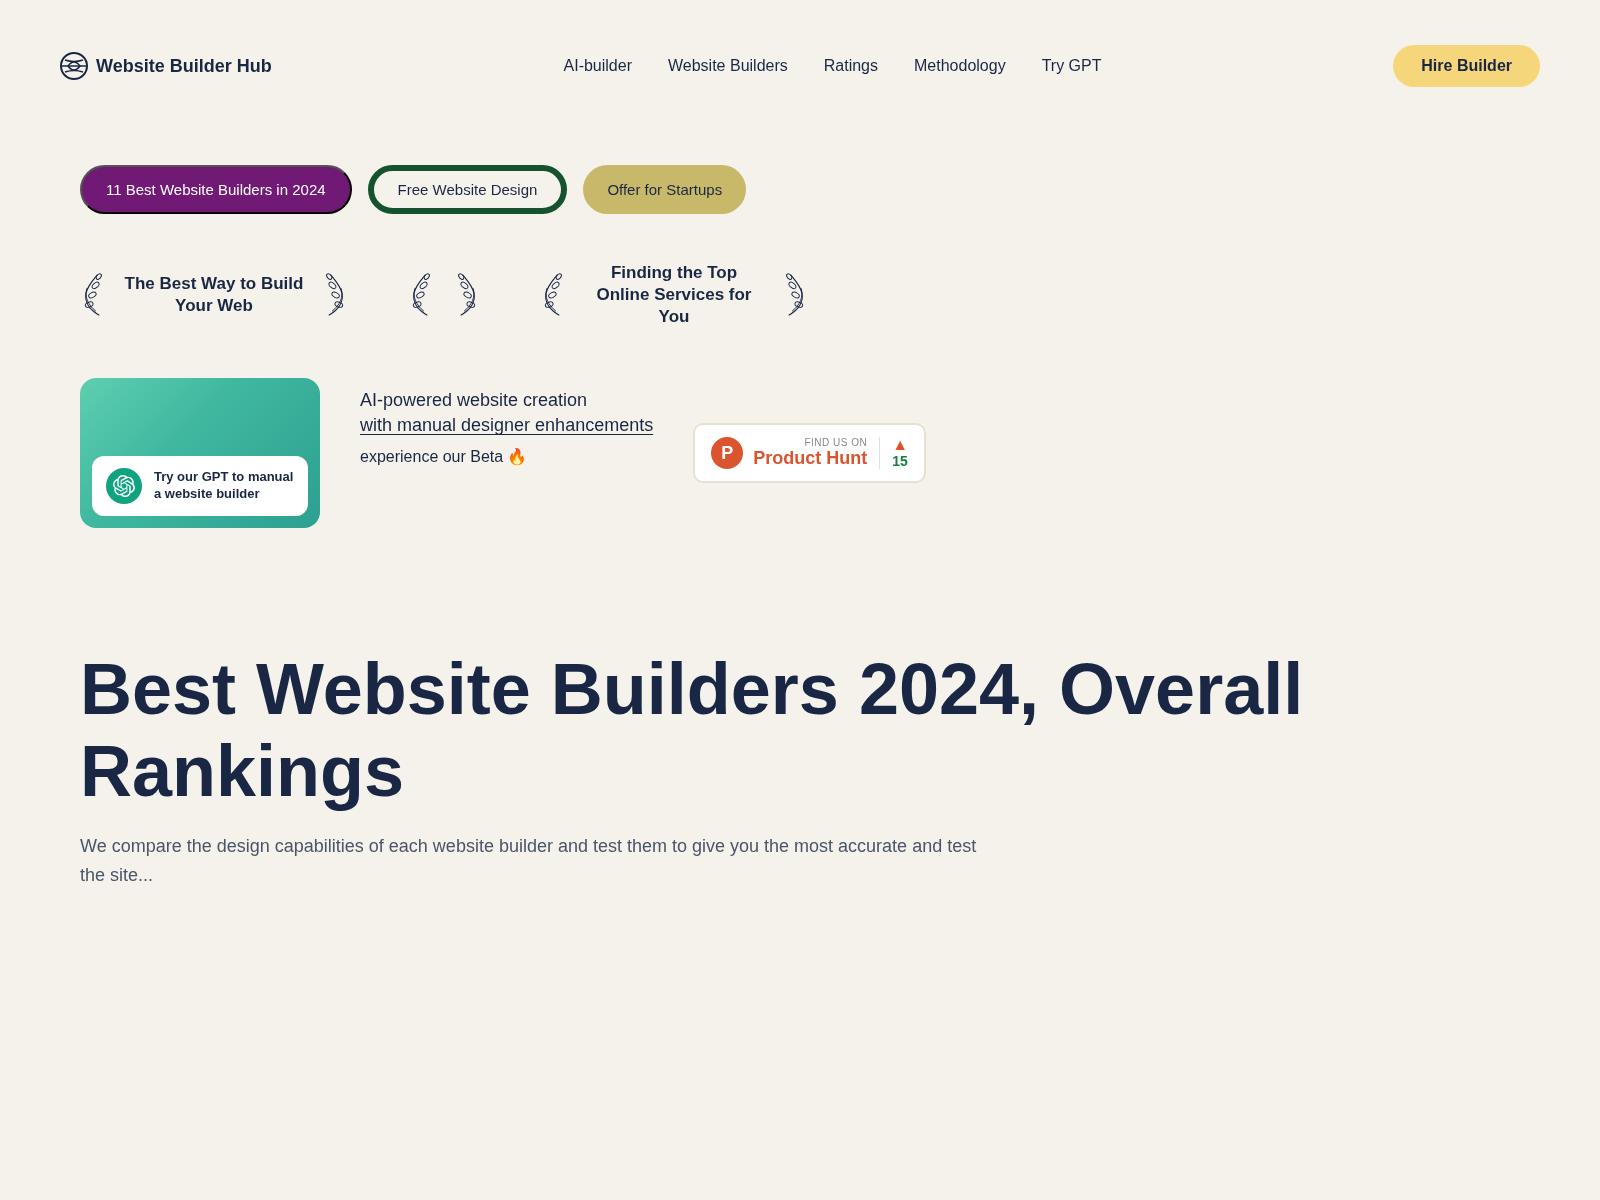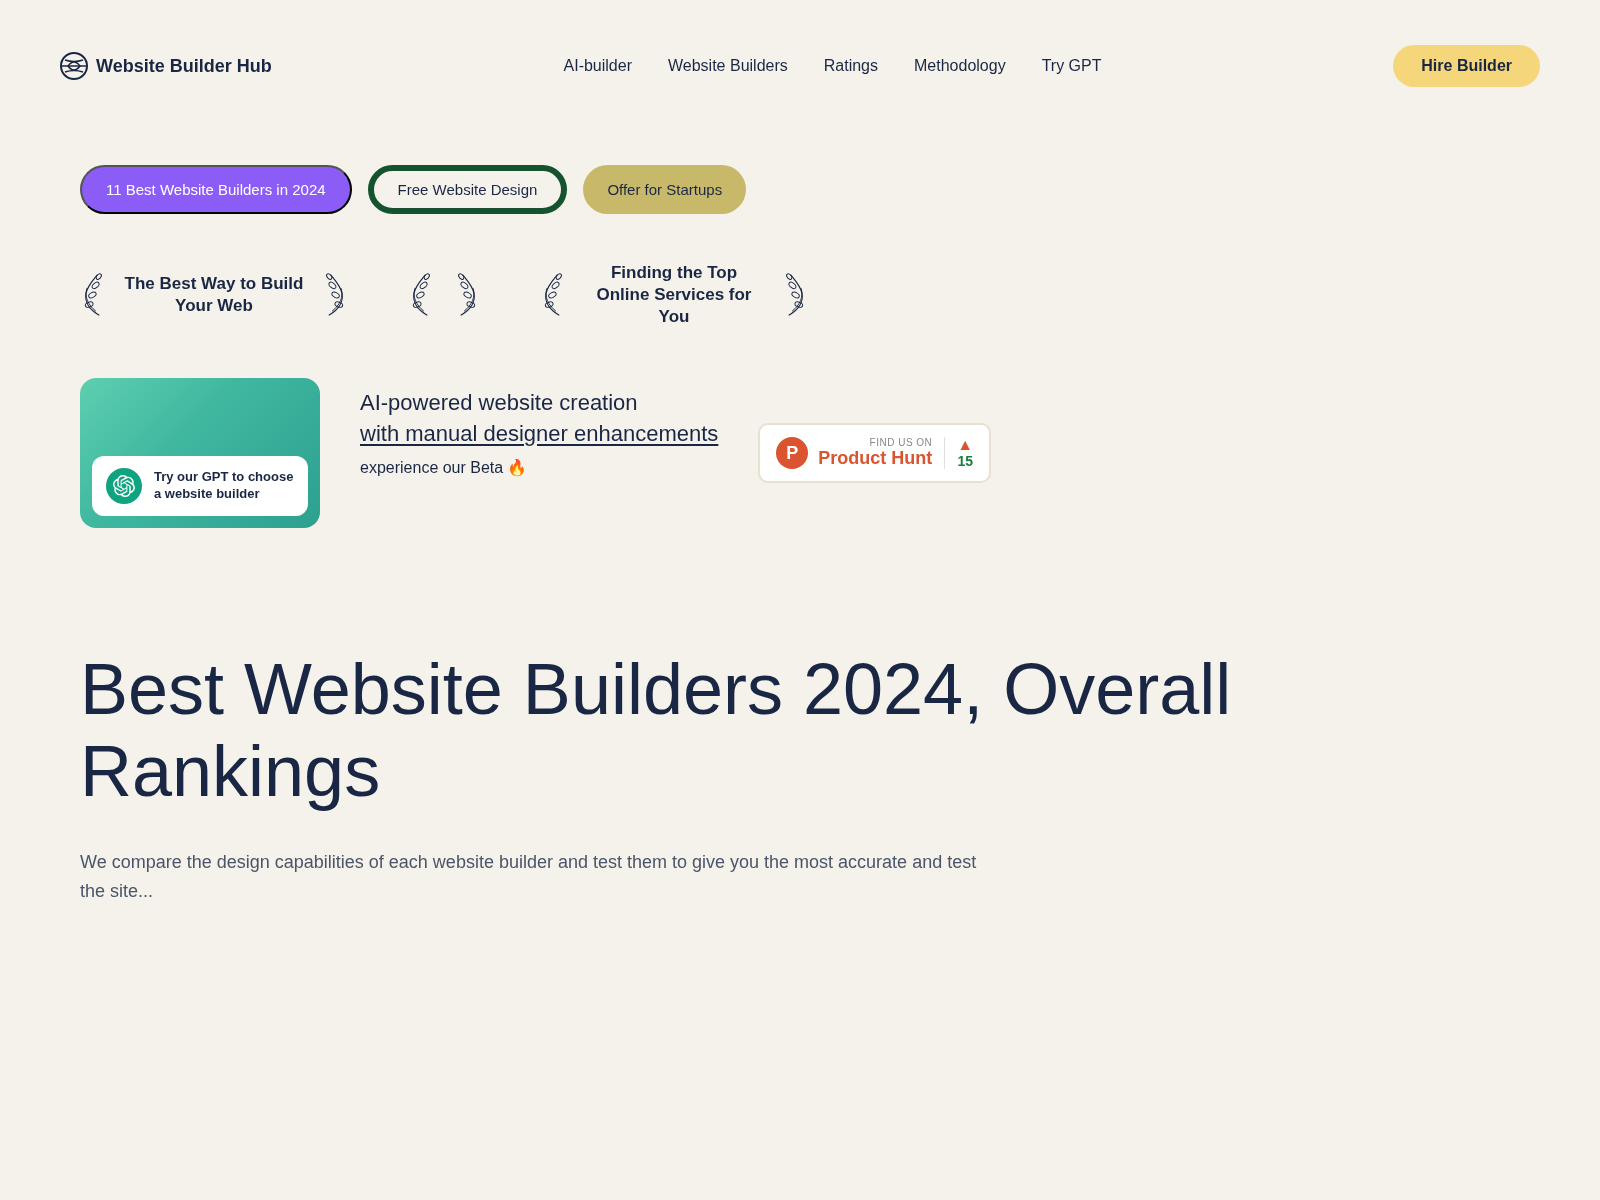--- a/index.html
+++ b/index.html
@@ -71,21 +71,21 @@
     }
     .tag {
       border-radius: 30px;
       padding: 10px 24px;
       font-size: 15px;
       font-family: sans-serif;
       font-weight: 500;
       cursor: pointer;
     }
     .tag-dark {
-      background: #8b5cf6;
+      background: #701a75;
       color: #fff;
     }
     .tag-light {
       background: transparent;
       border: 6px solid #14532d;
       color: #1a2744;
     }
     .tag-olive {
       background: #c8b96a;
       color: #1a2744;
@@ -185,21 +185,21 @@
 
     
     .ai-text-block {
       display: flex;
       flex-direction: column;
       gap: 8px;
       justify-content: center;
       padding-top: 10px;
     }
     .ai-text-main {
-      font-size: 22px;
+      font-size: 18px;
       font-family: sans-serif;
       color: #1a2744;
       line-height: 1.4;
     }
     .ai-text-main a {
       color: #1a2744;
       text-decoration: underline;
       text-underline-offset: 3px;
     }
     .ai-text-beta {
@@ -276,24 +276,24 @@
       font-family: sans-serif;
       color: #15803d;
     }
 
     
     .bottom-section {
       padding: 80px 80px 40px;
     }
     .bottom-heading {
       font-size: 72px;
-      font-weight: 400;
-      color: #1a2744;
-      font-family: sans-serif;
-      margin-bottom: 36px;
+      font-weight: 700;
+      color: #1a2744;
+      font-family: sans-serif;
+      margin-bottom: 20px;
     }
     .bottom-subtext {
       font-size: 18px;
       font-family: sans-serif;
       color: #4a5568;
       max-width: 900px;
       line-height: 1.6;
     }
   </style>
 </head>
@@ -394,21 +394,21 @@
 
   <div class="cards-row">
 
     <div class="gpt-card">
       <div class="gpt-card-inner">
         <div class="gpt-icon">
           <svg viewBox="0 0 24 24" xmlns="http://www.w3.org/2000/svg">
             <path d="M22.2819 9.8211a5.9847 5.9847 0 0 0-.5157-4.9108 6.0462 6.0462 0 0 0-6.5098-2.9A6.0651 6.0651 0 0 0 4.9807 4.1818a5.9847 5.9847 0 0 0-3.9977 2.9 6.0462 6.0462 0 0 0 .7427 7.0966 5.98 5.98 0 0 0 .511 4.9107 6.051 6.051 0 0 0 6.5146 2.9001A5.9847 5.9847 0 0 0 13.2599 24a6.0557 6.0557 0 0 0 5.7718-4.2058 5.9894 5.9894 0 0 0 3.9977-2.9001 6.0557 6.0557 0 0 0-.7475-7.0729zm-9.022 12.6081a4.4755 4.4755 0 0 1-2.8764-1.0408l.1419-.0804 4.7783-2.7582a.7948.7948 0 0 0 .3927-.6813v-6.7369l2.02 1.1686a.071.071 0 0 1 .038.052v5.5826a4.504 4.504 0 0 1-4.4945 4.4944zm-9.6607-4.1254a4.4708 4.4708 0 0 1-.5346-3.0137l.142.0852 4.783 2.7582a.7712.7712 0 0 0 .7806 0l5.8428-3.3685v2.3324a.0804.0804 0 0 1-.0332.0615L9.74 19.9502a4.4992 4.4992 0 0 1-6.1408-1.6464zM2.3408 7.8956a4.485 4.485 0 0 1 2.3655-1.9728V11.6a.7664.7664 0 0 0 .3879.6765l5.8144 3.3543-2.0201 1.1685a.0757.0757 0 0 1-.071 0l-4.8303-2.7865A4.504 4.504 0 0 1 2.3408 7.872zm16.5963 3.8558L13.1038 8.364 15.1192 7.2a.0757.0757 0 0 1 .071 0l4.8303 2.7913a4.4944 4.4944 0 0 1-.6765 8.1042v-5.6772a.79.79 0 0 0-.407-.667zm2.0107-3.0231l-.142-.0852-4.7735-2.7818a.7759.7759 0 0 0-.7854 0L9.409 9.2297V6.8974a.0662.0662 0 0 1 .0284-.0615l4.8303-2.7866a4.4992 4.4992 0 0 1 6.6802 4.66zM8.3065 12.863l-2.02-1.1638a.0804.0804 0 0 1-.038-.0567V6.0742a4.4992 4.4992 0 0 1 7.3757-3.4537l-.142.0805L8.704 5.459a.7948.7948 0 0 0-.3927.6813zm1.0976-2.3654l2.602-1.4998 2.6069 1.4998v2.9994l-2.5974 1.4997-2.6067-1.4997Z"></path>
           </svg>
         </div>
-        <span class="gpt-card-text">Try our GPT to choose a website builder</span>
+        <span class="gpt-card-text">Try our GPT to manual a website builder</span>
       </div>
     </div>
 
     <div class="ai-text-block">
       <div class="ai-text-main">
         <span>AI-powered website creation</span><br>
         <a>with manual designer enhancements</a>
       </div>
       <div class="ai-text-beta">experience our Beta 🔥</div>
     </div>

